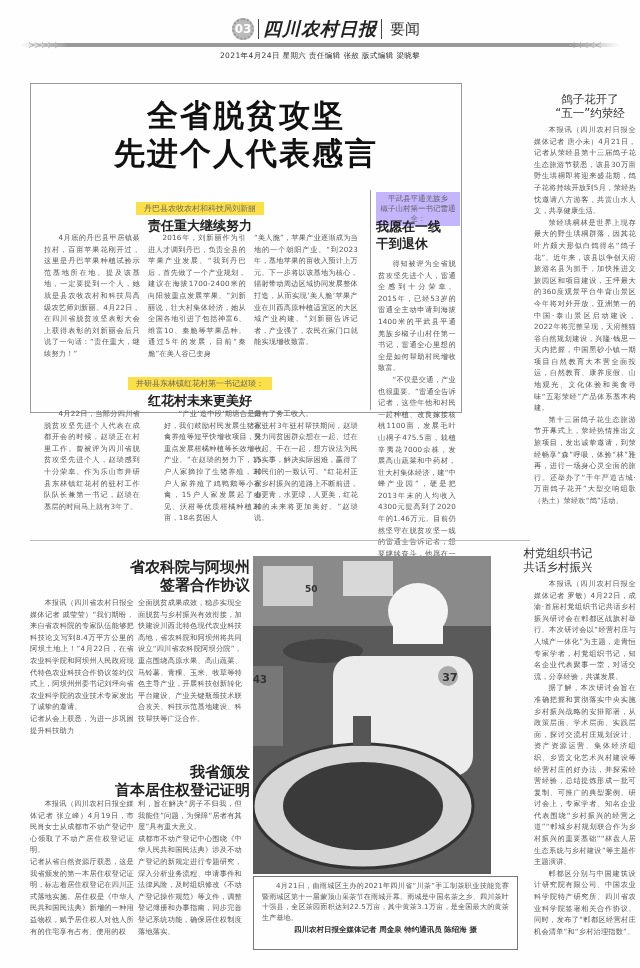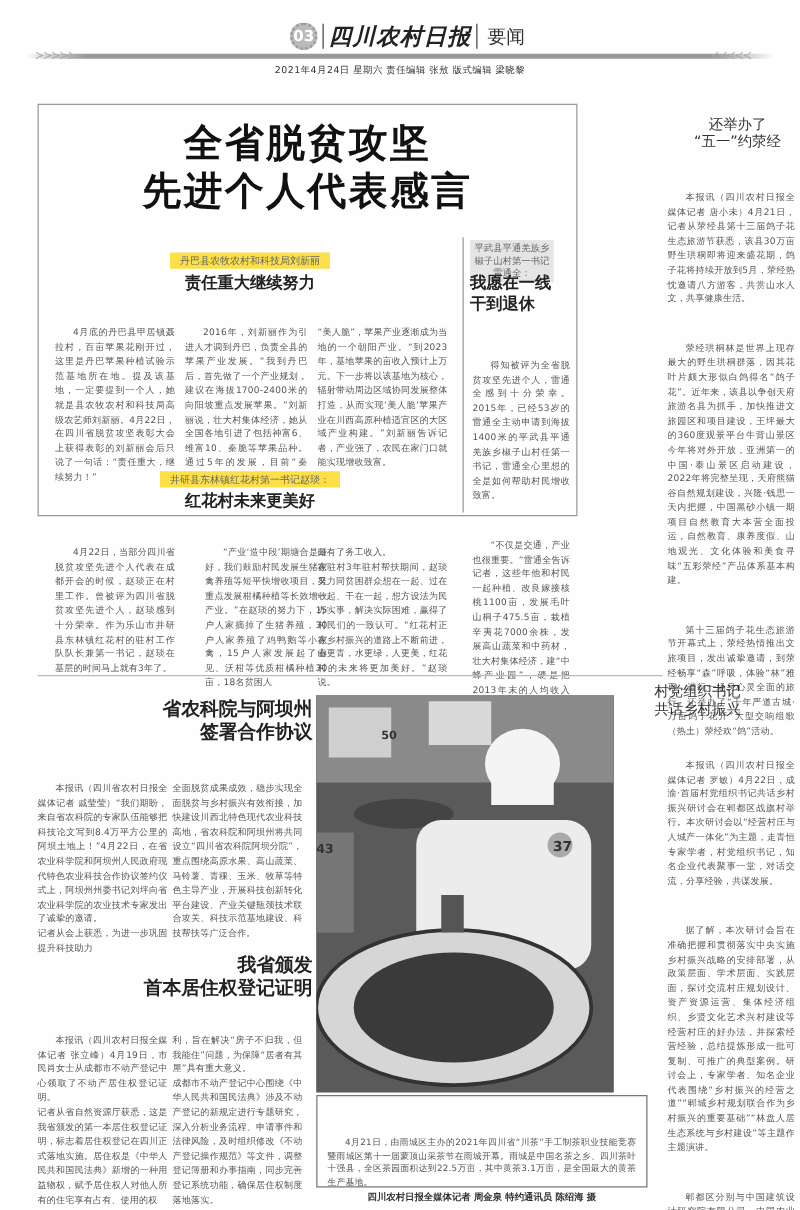--- a/index.html
+++ b/index.html
@@ -1,20 +1,20 @@
 <!DOCTYPE html>
 <html><head>
 <meta charset="utf-8">
 <style>
   * { box-sizing: border-box; margin: 0; padding: 0; }
   html, body { width: 640px; height: 968px; background: #fefefe; overflow: hidden; }
   body { font-family: "DejaVu Sans", sans-serif; color: #333; position: relative; }
   .abs { position: absolute; }
   .txt { font-size: 7.2px; line-height: 11.6px; color: #555; text-align: justify; letter-spacing: 0.2px; }
-  .txt p { text-indent: 2em; margin-top: 28px; }
+  .txt p { text-indent: 2em; }
   .masthead { left: 0; top: 0; width: 640px; height: 70px; }
   .mh-logo { left: 232px; top: 17px; display: flex; align-items: center; }
   .mh-num { width: 22px; height: 22px; border-radius: 50%; background: #bbb; color: #fff; font-size: 12px; font-weight: bold; display: flex; align-items: center; justify-content: center; border: 2px dotted #999; }
   .mh-bar { width: 1px; height: 20px; background: #444; margin: 0 4px; }
   .mh-name { font-family: "DejaVu Serif", serif; font-size: 18px; font-weight: bold; letter-spacing: 1px; color: #222; font-style: italic; }
   .mh-section { font-size: 15px; color: #333; margin-left: 4px; }
   .rule { left: 20px; top: 43px; width: 600px; height: 4px; background: linear-gradient(to right, #fff 0%, #999 8%, #999 92%, #fff 100%); }
   .wheat-l, .wheat-r { top: 40px; font-size: 9px; color: #aaa; letter-spacing: -1px; }
   .dateline { left: 0; width: 640px; top: 51px; text-align: center; font-size: 7.5px; color: #333; letter-spacing: 0.4px; }
   .feature-box { left: 30px; top: 83px; width: 432px; height: 323px; border: 1px solid #999; }
@@ -72,36 +72,36 @@
 <div class="abs txt" style="left:44px; top:408px; width:96px;">
     <p>4月22日，当部分四川省脱贫攻坚先进个人代表在成都开会的时候，赵琰正在村里工作。曾被评为四川省脱贫攻坚先进个人，赵琰感到十分荣幸。作为乐山市井研县东林镇红花村的驻村工作队队长兼第一书记，赵琰在基层的时间马上就有3年了。</p>
   </div>
 <div class="abs txt" style="left:164px; top:408px; width:98px;">
     <p>“产业‘造中段’期塘合是最好，我们鼓励村民发展生猪家禽养殖等短平快增收项目，又重点发展柑橘种植等长效增收产业。”在赵琰的努力下，15户人家摘掉了生猪养殖，30户人家养殖了鸡鸭鹅等小家禽，15户人家发展起了春见、沃柑等优质柑橘种植30亩，18名贫困人</p>
   </div>
 <div class="abs txt" style="left:254px; top:408px; width:104px; white-space:pre-line;"><p style="text-indent:0">口有了务工收入。
 在驻村3年驻村帮扶期间，赵琰努力同贫困群众想在一起、过在一起、干在一起，想方设法为民办实事，解决实际困难，赢得了村民们的一致认可。“红花村正在乡村振兴的道路上不断前进，山更青，水更绿，人更美，红花村的未来将更加美好。”赵琰说。</p></div>
 
 <div class="abs col-rule" style="left:370px; top:190px; height:220px;"></div>
-<div class="abs" style="left:376px; top:192px; width:67px; text-align:center; background:#e5e5e5; padding:2px 0;">
+<div class="abs" style="left:376px; top:192px; width:84px; text-align:center; background:#c4b5fd; padding:2px 0;">
   <div style="font-size:7.5px; color:#666; line-height:10px;">平武县平通羌族乡</div>
   <div style="font-size:7.5px; color:#666; line-height:10px;">椒子山村第一书记雷通全：</div>
 </div>
 <div class="abs" style="left:376px; top:218px; width:80px; text-align:left;">
   <div class="sub-head" style="line-height:17px;">我愿在一线</div>
   <div class="sub-head" style="line-height:17px;">干到退休</div>
 </div>
 <div class="abs txt" style="left:378px; top:258px; width:78px;">
   <p>得知被评为全省脱贫攻坚先进个人，雷通全感到十分荣幸。2015年，已经53岁的雷通全主动申请到海拔1400米的平武县平通羌族乡椒子山村任第一书记，雷通全心里想的全是如何帮助村民增收致富。</p>
   <p>“不仅是交通，产业也很重要。”雷通全告诉记者，这些年他和村民一起种植、改良嫁接核桃1100亩，发展毛叶山桐子475.5亩，栽植辛夷花7000余株，发展高山蔬菜和中药材，壮大村集体经济，建“中蜂产业园”，硬是把2013年末的人均收入4300元提高到了2020年的1.46万元。目前仍然坚守在脱贫攻坚一线的雷通全告诉记者，想要继续奋斗，他愿在一线干到退休。</p>
   <p style="margin-top:4px;">（四川农村日报全媒体记者 张周宝 戚莹莹 张立峰 采写）</p>
 </div>
 
 <div class="abs right-head" style="left:545px; top:92px; width:90px;">
-  <div>还举办了</div>
+  <div>鸽子花开了</div>
   <div>“五一”约荥经</div>
 </div>
 <div class="abs txt" style="left:534px; top:124px; width:102px;">
   <p>本报讯（四川农村日报全媒体记者 唐小未）4月21日，记者从荥经县第十三届鸽子花生态旅游节获悉，该县30万亩野生珙桐即将迎来盛花期，鸽子花将持续开放到5月，荥经热忱邀请八方游客，共赏山水人文，共享健康生活。</p>
   <p>荥经珙桐林是世界上现存最大的野生珙桐群落，因其花叶片颇大形似白鸽得名“鸽子花”。近年来，该县以争创天府旅游名县为抓手，加快推进文旅园区和项目建设，王坪最大的360度观景平台牛背山景区今年将对外开放，亚洲第一的中国·泰山景区启动建设，2022年将完整呈现，天府熊猫谷自然规划建设，兴隆·钱思一天内把握，中国黑砂小镇一期项目自然教育大本营全面投运，自然教育、康养度假、山地观光、文化体验和美食寻味“五彩荥经”产品体系基本构建。</p>
   <p>第十三届鸽子花生态旅游节开幕式上，荥经热情推出文旅项目，发出诚挚邀请，到荥经畅享“森”呼吸，体验“林”雅再，进行一场身心灵全面的旅行。还举办了“千年严道古城·万亩鸽子花开”大型交响组歌（热土）荥经欢“鸽”活动。</p>
 </div>
 
 <div class="abs" style="left:30px; top:540px; width:500px; height:1px; background:#bbb;"></div>
 

